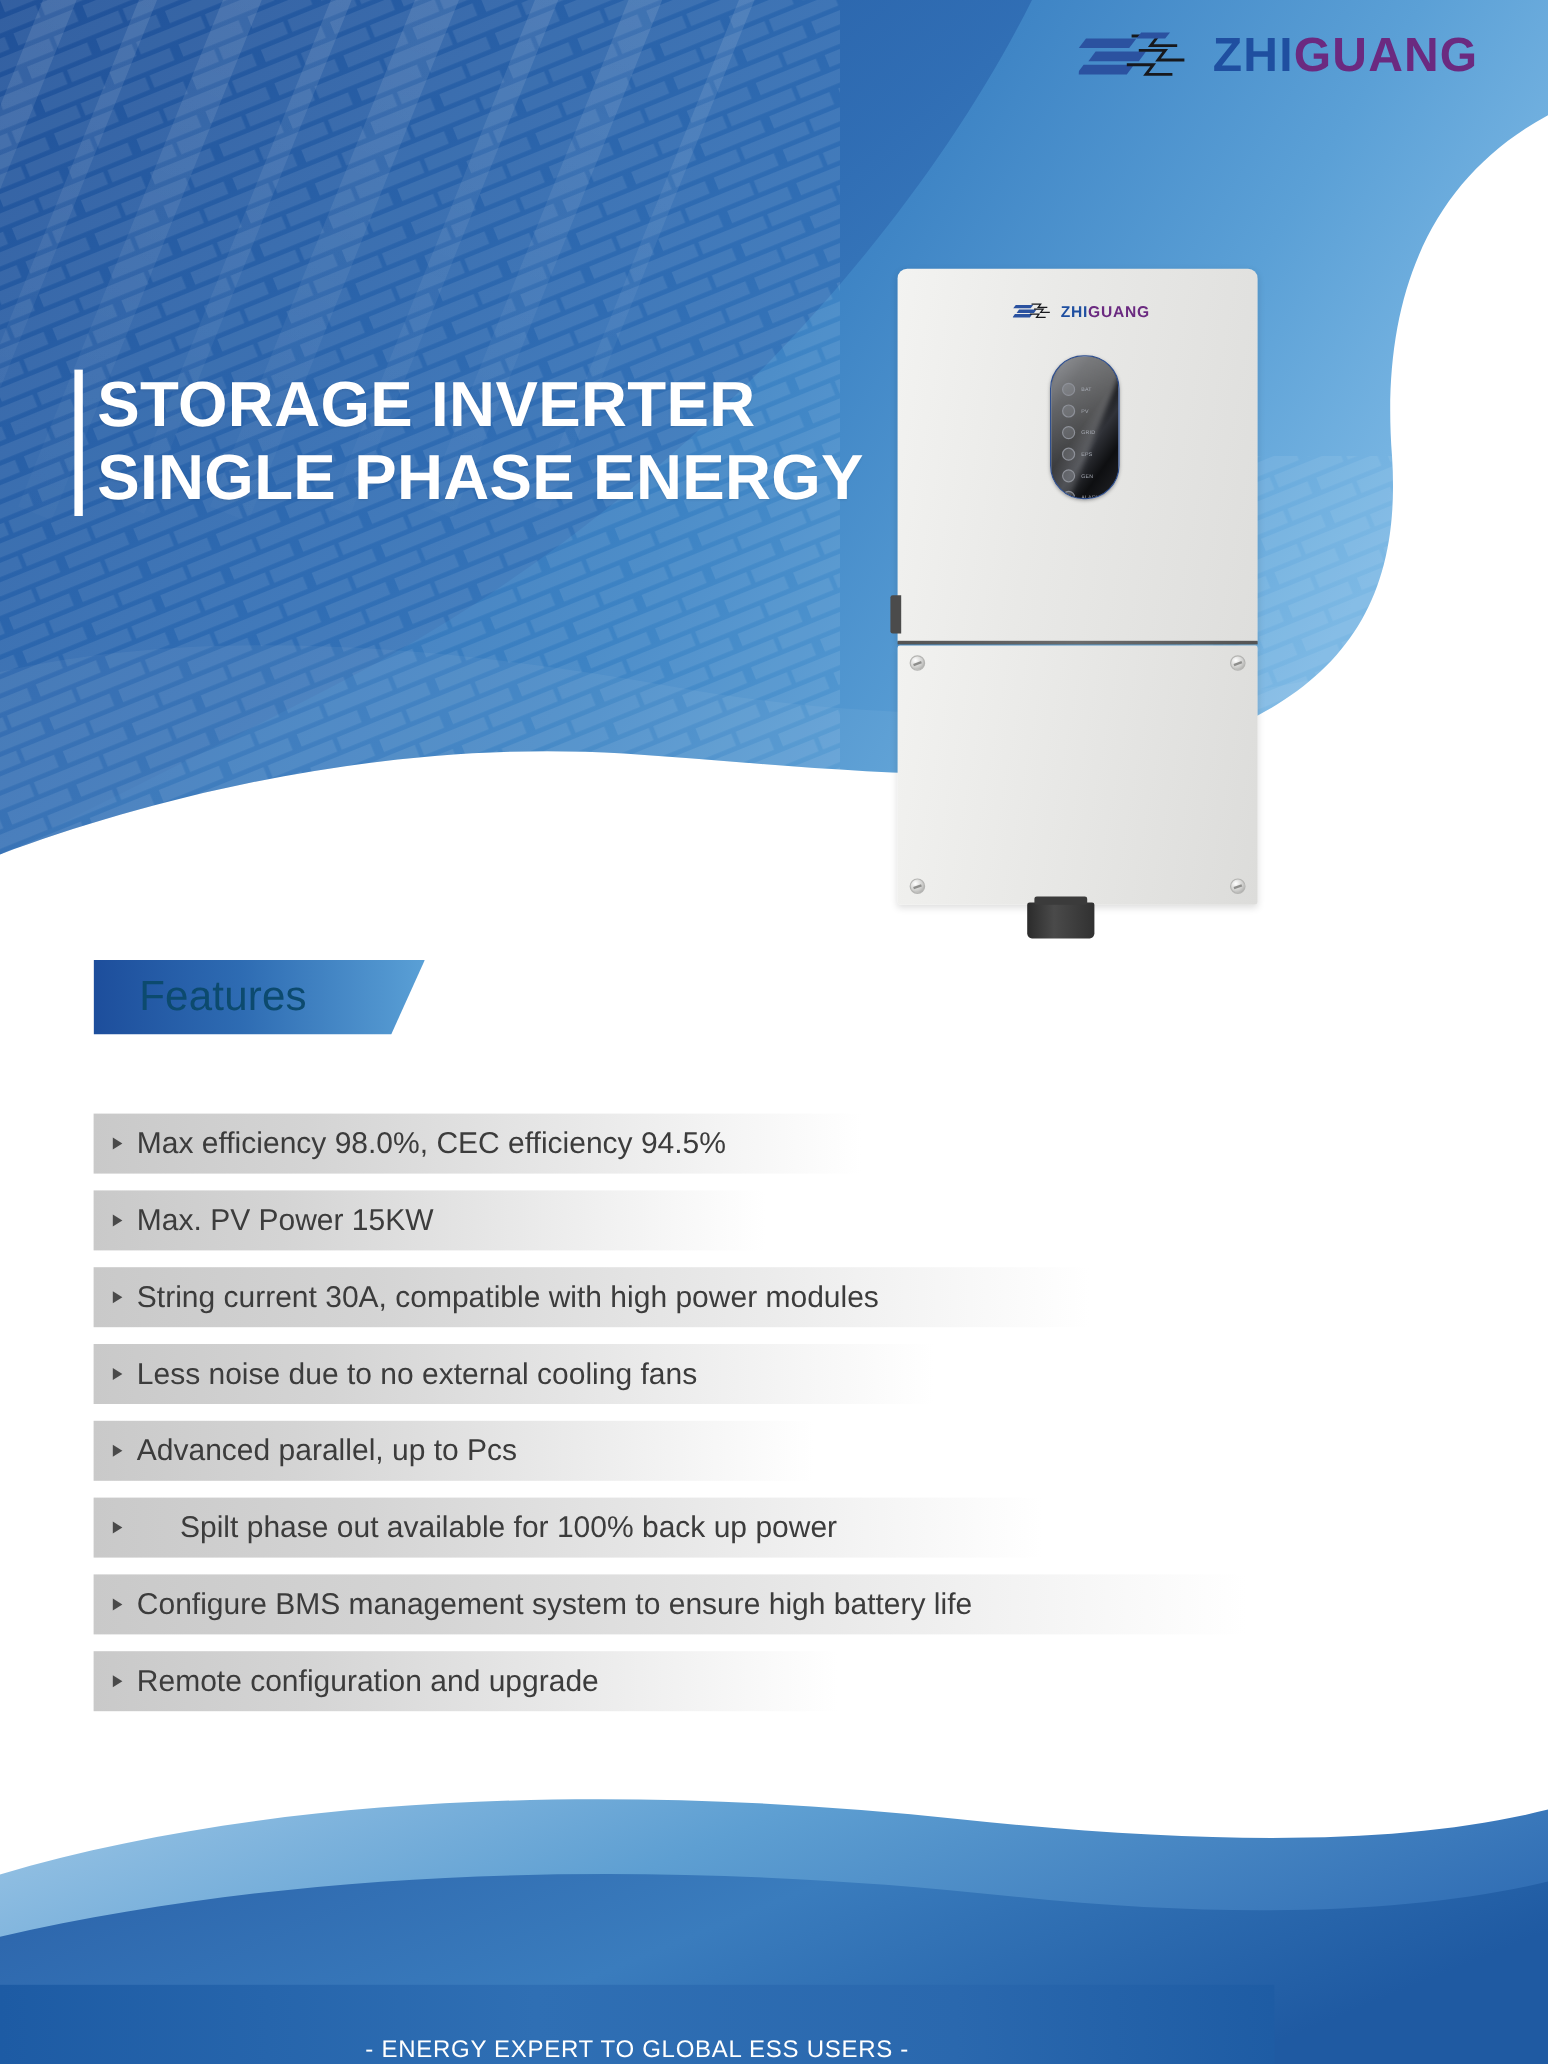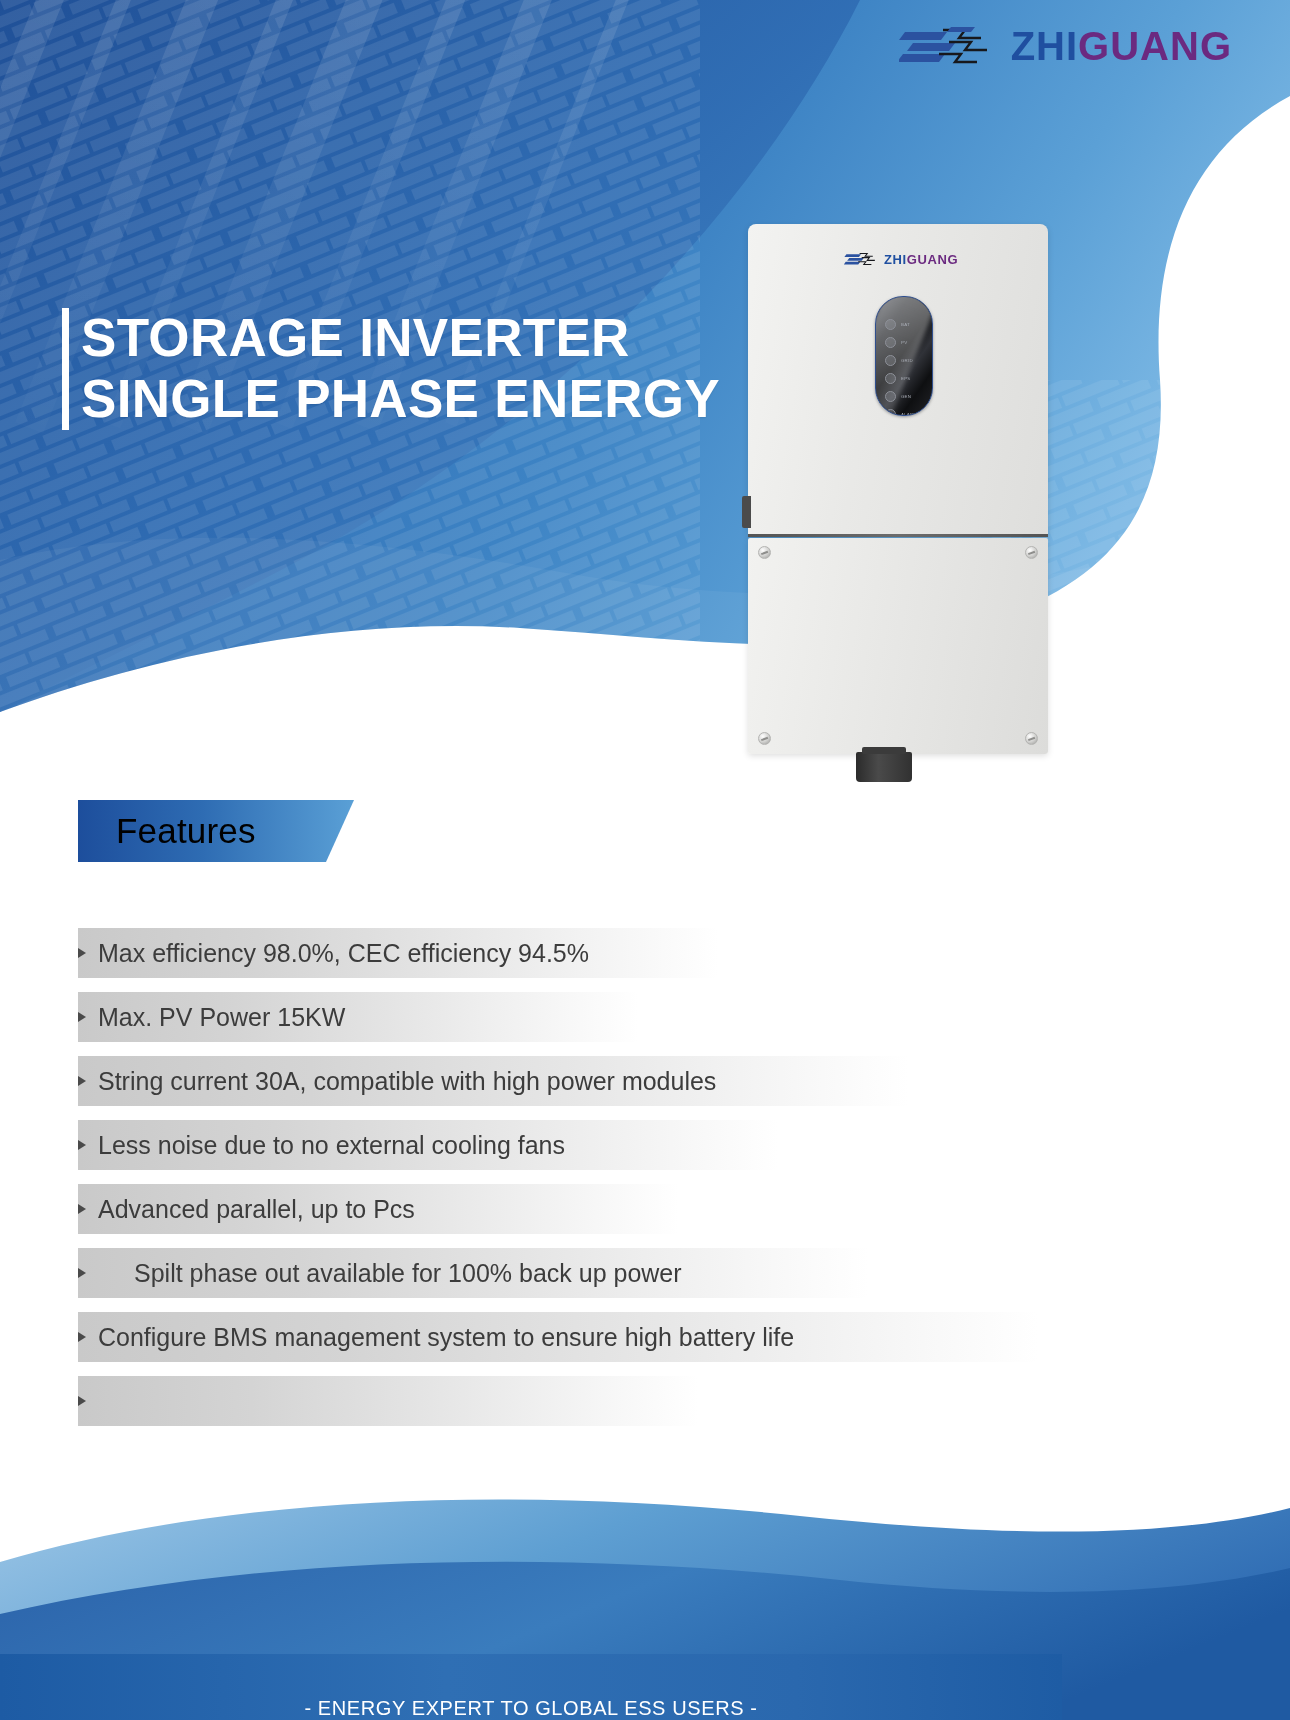--- a/index.html
+++ b/index.html
@@ -224,42 +224,42 @@
     z-index: 20;
   }
   .features-banner svg { display:block; }
   .features-banner .fb-label {
     position: absolute;
     left: 38px;
     top: 0;
     height: 62px;
     display: flex;
     align-items: center;
-    color: #000000;
+    color: #0c4a6e;
     font-family: "Liberation Sans", sans-serif;
     font-size: 35px;
     letter-spacing: 0.2px;
   }
 
   
   .feature-list {
     position: absolute;
     left: 78px;
     top: 928px;
     width: 1135px;
     z-index: 20;
   }
   .feature-item {
     position: relative;
     display: flex;
     align-items: center;
     height: 50px;
     margin-bottom: 14px;
     background: linear-gradient(to right, #c9c9c9 0%, #d4d4d4 28%, #e8e8e8 62%, #f8f8f8 88%, #ffffff 100%);
-    padding-left: 0;
+    padding-left: 16px;
     box-sizing: border-box;
   }
   .bullet {
     width: 0; height: 0;
     border-left: 8px solid #4a4a4a;
     border-top: 5.5px solid transparent;
     border-bottom: 5.5px solid transparent;
     margin-right: 12px;
     flex: 0 0 auto;
   }
@@ -489,20 +489,21 @@
     <div class="feature-item" style="width:790px;gap:36px;">
       <span class="bullet"></span>
       <span class="feature-text">Spilt phase out available for 100% back up power</span>
     </div>
     <div class="feature-item" style="width:960px;margin-top:12px;">
       <span class="bullet"></span>
       <span class="feature-text">Configure BMS management system to ensure high battery life</span>
     </div>
     <div class="feature-item" style="width:620px;">
       <span class="bullet"></span>
+      <span class="feature-text">Remote configuration and upgrade</span>
     </div>
   </div>
 
   <div class="bottom-wave">
     <svg width="1290" height="330" viewBox="0 0 1290 330">
       <defs>
         <linearGradient id="botGrad1" x1="0" y1="0" x2="1" y2="0.4">
           <stop offset="0%" stop-color="#9cc6e6"></stop>
           <stop offset="45%" stop-color="#5e9fd2"></stop>
           <stop offset="100%" stop-color="#2f6cb3"></stop>

